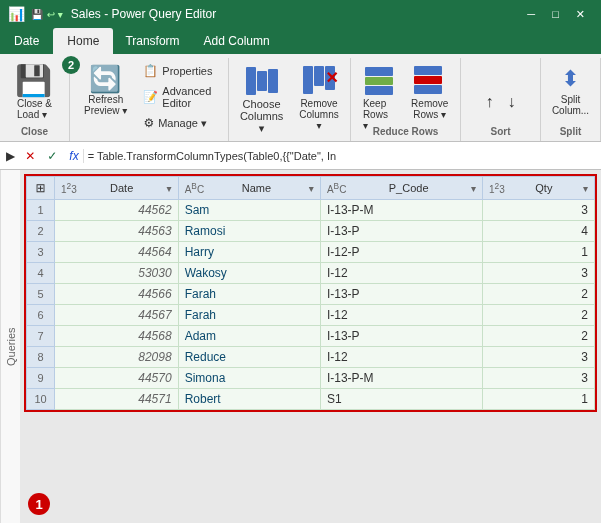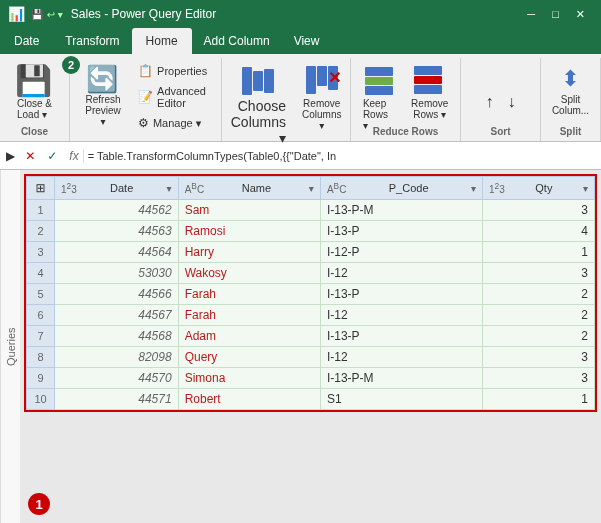--- a/index.html
+++ b/index.html
@@ -98,21 +98,21 @@
     }
     .formula-icon {
       font-size: 12px;
       color: #999;
       cursor: pointer;
       padding: 2px 4px;
     }
     .formula-icon.active { color: #333; }
     .fx-label {
       font-style: italic;
-      color: #737373;
+      color: #1d4ed8;
       font-size: 12px;
       padding: 0 4px;
       border-right: 1px solid #ddd;
     }
     .formula-text {
       font-size: 11px;
       color: #333;
       flex: 1;
     }
 
@@ -186,21 +186,21 @@
       text-align: center;
       color: #666;
       font-size: 11px;
       border: 1px solid #b8cce4;
     }
     .data-table td.date-col {
       color: #666;
       font-style: italic;
       text-align: right;
     }
-    .data-table td.text-col { color: #b91c1c; }
+    .data-table td.text-col { color: #0c4a6e; }
     .data-table td.code-col { color: #333; }
     .data-table td.num-col {
       text-align: right;
       color: #333;
     }
 
     
     .annotation {
       position: absolute;
       border-radius: 50%;
@@ -237,24 +237,23 @@
 
   <div style="position:relative; background:#1e7145; height:26px; display:flex; align-items:flex-end;">
 
     <div style="background:#1e7145; color:white; padding:4px 14px; font-size:12px; cursor:pointer; height:26px; display:flex; align-items:center;">
       <span>Date</span>
     </div>
 
     <div class="annotation annotation-green" style="top:28px; left:62px; width:18px; height:18px; font-size:11px; position:absolute; z-index:20;">
       <span>2</span>
     </div>
+    <div style="background:#f0f0f0; color:#333; padding:4px 14px; font-size:12px; cursor:pointer; height:26px; display:flex; align-items:center; border-radius:3px 3px 0 0;">Home</div>
     <div style="color:white; padding:4px 12px; font-size:12px; cursor:pointer; height:26px; display:flex; align-items:center;">Transform</div>
-    <div style="background:#f0f0f0; color:#333; padding:4px 14px; font-size:12px; cursor:pointer; height:26px; display:flex; align-items:center; border-radius:3px 3px 0 0;">Home</div>
     <div style="color:white; padding:4px 12px; font-size:12px; cursor:pointer; height:26px; display:flex; align-items:center;">Add Column</div>
-    <div style="color:white; padding:4px 12px; font-size:12px; cursor:pointer; height:26px; display:flex; align-items:center;">View</div>
   </div>
 
   <div class="ribbon">
 
     <div class="ribbon-group" style="min-width:70px;">
       <div class="ribbon-group-content">
         <div class="ribbon-btn-large">
           <div class="icon" style="font-size:30px; color:#1e7145;">💾</div>
           <div class="label" style="font-size:10px; text-align:left;">
             <span>Close &amp;</span><br>
@@ -292,21 +291,21 @@
     </div>
 
     <div class="ribbon-group" style="min-width:110px;">
       <div class="ribbon-group-content">
         <div class="ribbon-btn-large">
           <div style="width:32px; height:30px; display:grid; grid-template-columns:1fr 1fr 1fr; gap:1px; align-items:center;">
             <div style="background:#4472c4; height:28px; border-radius:1px;"></div>
             <div style="background:#4472c4; height:20px; border-radius:1px;"></div>
             <div style="background:#4472c4; height:24px; border-radius:1px;"></div>
           </div>
-          <div class="label" style="font-size:14px; text-align:right;">
+          <div class="label" style="font-size:11px; text-align:center;">
             <span>Choose</span><br>
             <span>Columns ▾</span>
           </div>
         </div>
         <div class="ribbon-btn-large">
           <div style="position:relative; width:32px; height:30px;">
             <div style="display:grid; grid-template-columns:1fr 1fr 1fr; gap:1px;">
               <div style="background:#4472c4; height:28px; border-radius:1px;"></div>
               <div style="background:#4472c4; height:20px; border-radius:1px;"></div>
               <div style="background:#4472c4; height:24px; border-radius:1px;"></div>
@@ -476,21 +475,21 @@
               <tr>
       <td class="row-num">7</td>
       <td class="date-col">44568</td>
       <td class="text-col">Adam</td>
       <td class="code-col">I-13-P</td>
       <td class="num-col">2</td>
     </tr>
               <tr>
       <td class="row-num">8</td>
       <td class="date-col">82098</td>
-      <td class="text-col">Query</td>
+      <td class="text-col">Reduce</td>
       <td class="code-col">I-12</td>
       <td class="num-col">3</td>
     </tr>
               <tr>
       <td class="row-num">9</td>
       <td class="date-col">44570</td>
       <td class="text-col">Simona</td>
       <td class="code-col">I-13-P-M</td>
       <td class="num-col">3</td>
     </tr>

